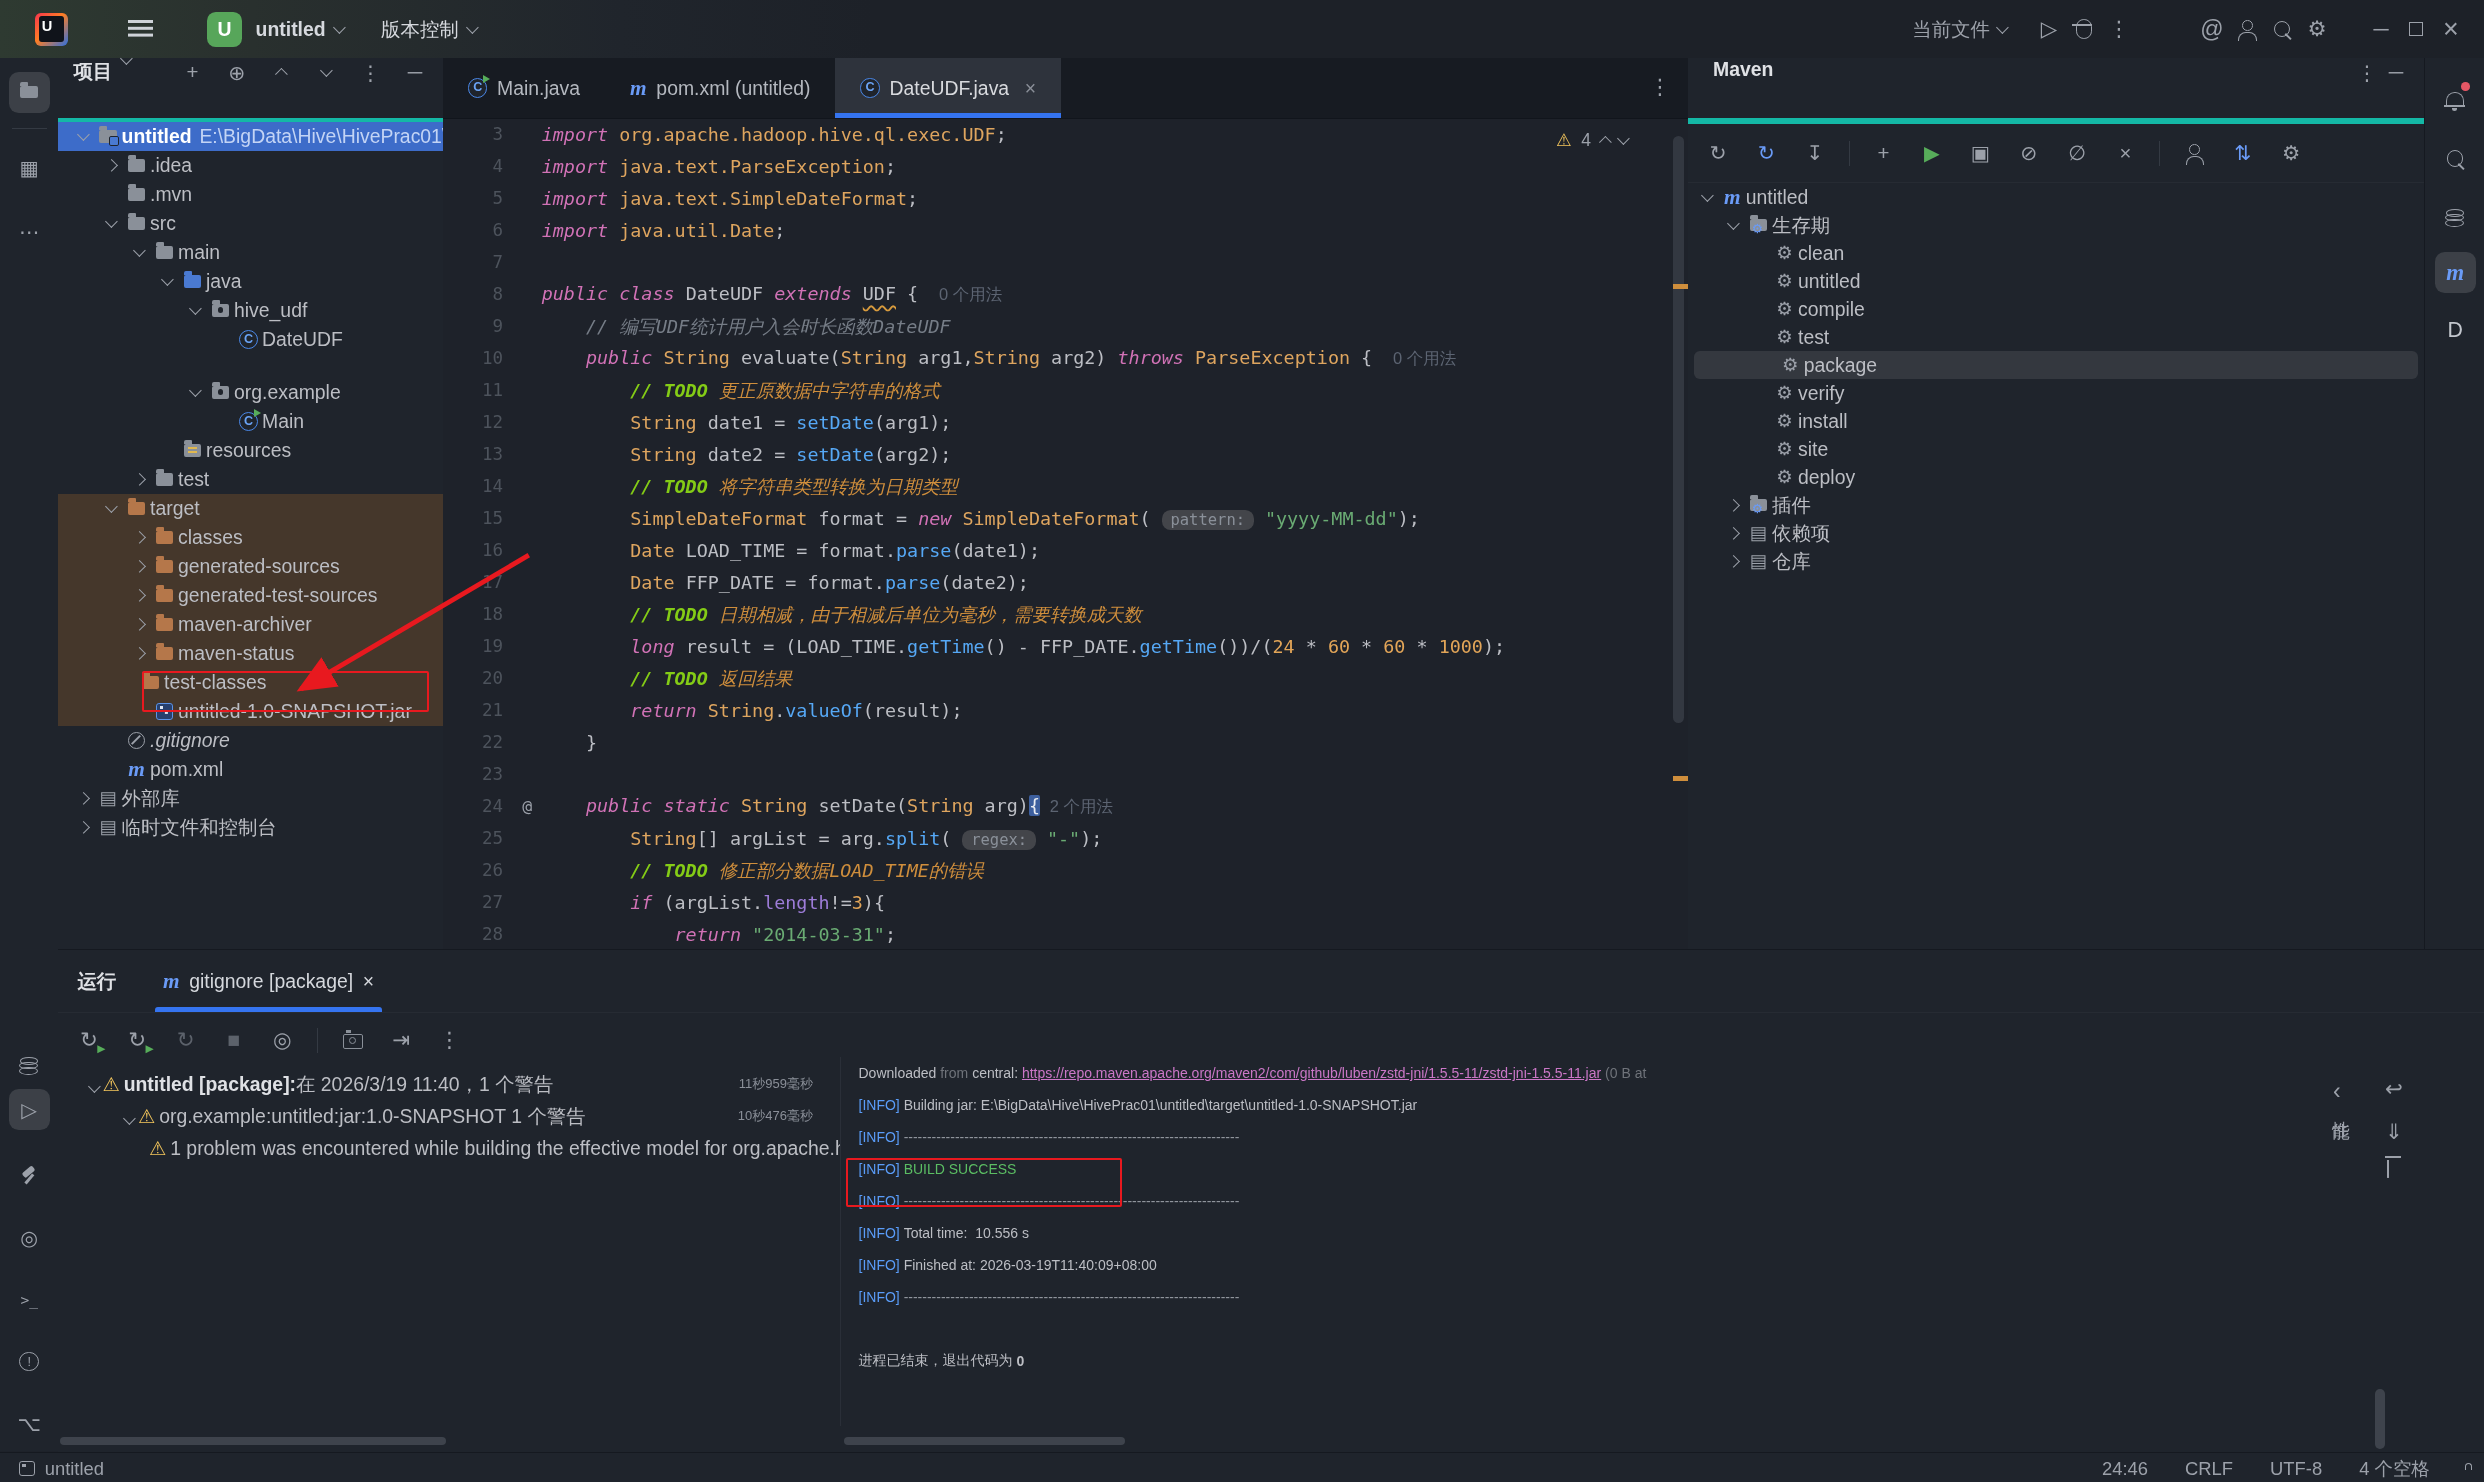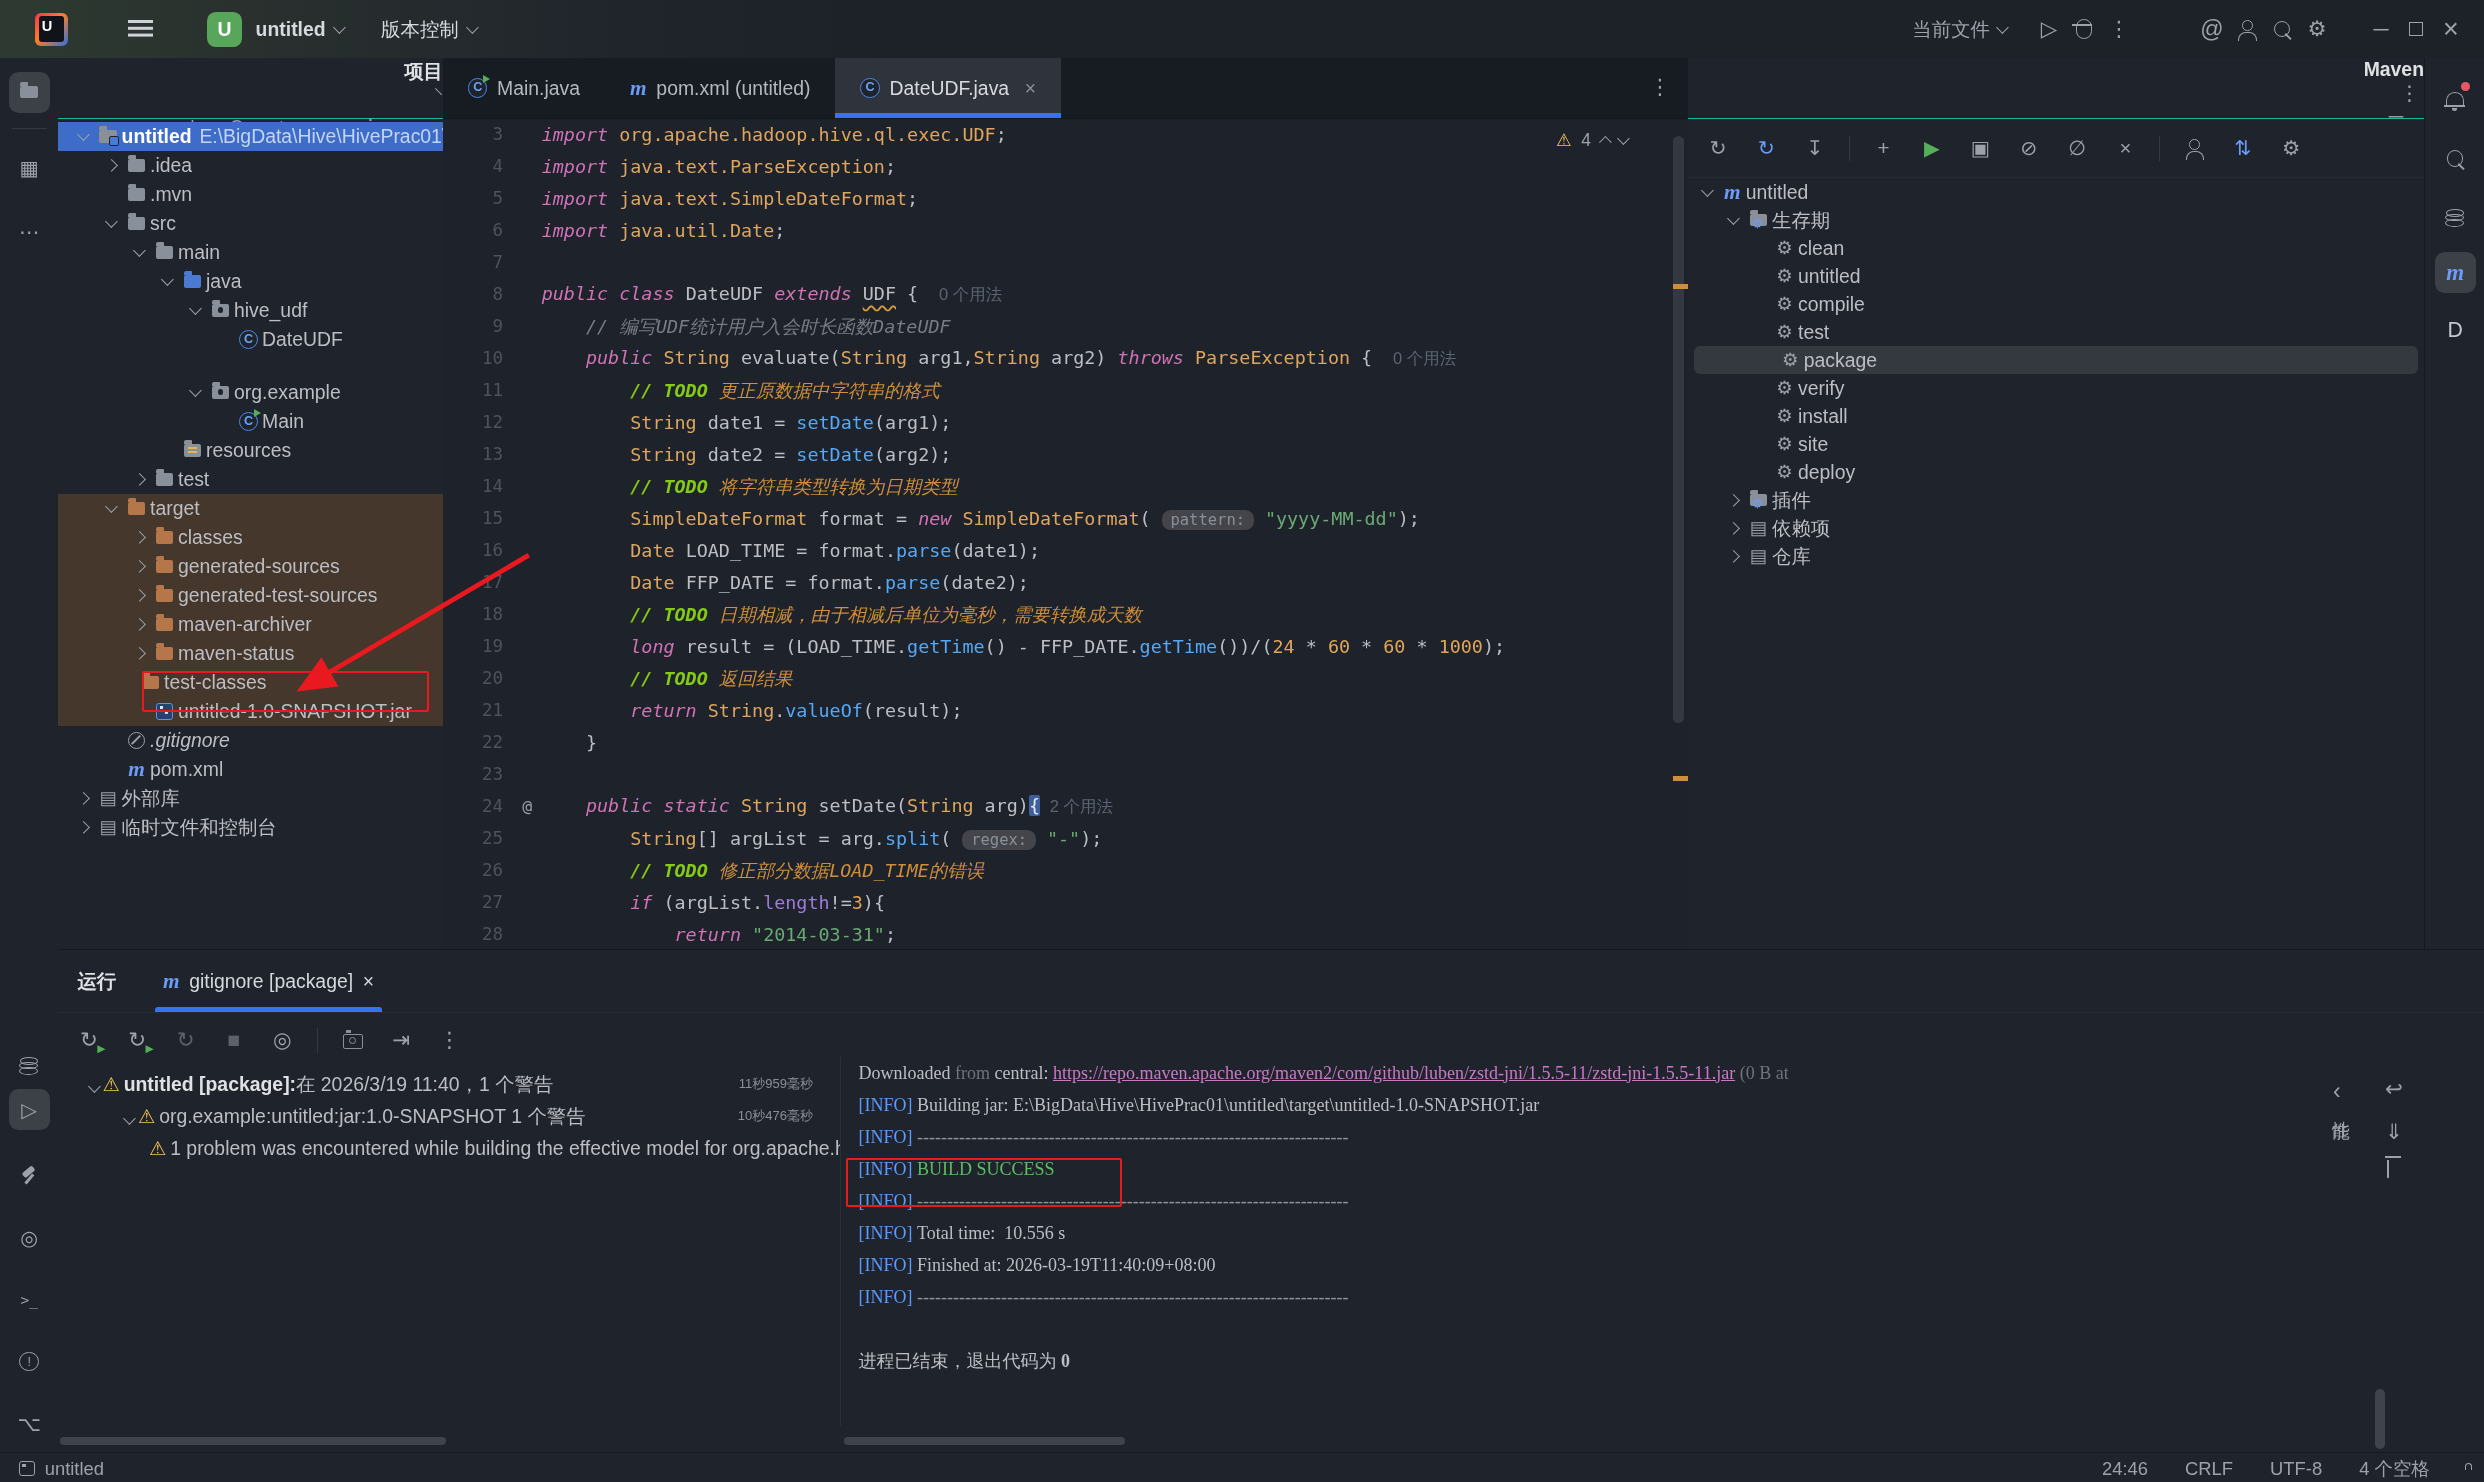--- a/index.html
+++ b/index.html
@@ -58,21 +58,21 @@
   #leftstrip{left:0;top:58px;width:58px;height:1393px;background:#1f242c;border-right:1.9px solid #151920;}
   #rightstrip{left:2424px;top:58px;width:60px;height:1393px;background:#1f242c;border-left:1.9px solid #151920;}
   .strip-icon{position:absolute;left:8.7px;width:41px;height:41px;border-radius:9.7px;display:flex;align-items:center;justify-content:center;color:#9ca1aa;font-size:20.4px;}
   .strip-icon.active{background:#3c4047;}
   .strip-divider{position:absolute;left:11.6px;width:35px;height:1px;background:#343a43;}
   .red-dot{position:absolute;right:5.8px;top:4.9px;width:8.7px;height:8.7px;border-radius:50%;background:#e55765;}
   .m-italic{font-family:"Liberation Serif",serif;font-style:italic;font-weight:bold;color:#6a9bf7;font-size:23px;}
 
   
   #project{left:58px;top:58px;width:385px;height:891px;background:#1f242c;border-right:1.9px solid #151920;}
-  .panel-head{height:60px;display:flex;align-items:flex-end;border-bottom:1px solid #14b8a6;flex-direction:column;}
+  .panel-head{height:60px;display:flex;align-items:flex-start;border-bottom:6px solid #14b8a6;}
   .panel-title{color:#dfe1e5;font-size:19.4px;font-weight:bold;}
   .ph-icon{color:#9ca1aa;font-size:20.4px;display:flex;align-items:center;justify-content:center;width:29px;height:29px;}
   #ptree{position:absolute;left:0;top:64px;width:385px;}
   .trow{position:relative;height:29px;display:flex;align-items:center;white-space:nowrap;overflow:hidden;font-size:19.4px;}
   .trow .chevslot{width:23px;display:flex;justify-content:center;flex:none;}
   .trow .icoslot{width:27px;display:flex;justify-content:center;flex:none;}
   .trow.selected{background:#3d6cc9;color:#fff;}
   .trow.selected .suffix{color:#c3d4f5;}
   .trow.excluded{background:#45372b;}
   .suffix{color:#8a8f98;margin-left:7.8px;}
@@ -155,21 +155,21 @@
   #runtools{height:54px;display:flex;align-items:center;gap:21.3px;padding-left:17.5px;}
   .rt-icon{position:relative;color:#9ca1aa;font-size:21.3px;width:27px;height:27px;display:flex;align-items:center;justify-content:center;}
   .rt-icon .mini{position:absolute;right:-2.9px;bottom:-1px;color:#57ad5a;font-size:10.7px;}
   .rt-icon.dis{color:#5c626b;}
   #runtree{position:absolute;left:0;top:118px;width:782px;height:342px;overflow:hidden;}
   .rrow{position:relative;height:32px;display:flex;align-items:center;font-size:19.4px;white-space:nowrap;}
   .rrow .time{position:absolute;right:27px;color:#8a8f98;font-size:13px;}
   .rrow .b{font-weight:bold;color:#dfe1e5;}
   .warn-tri{color:#f2c55c;font-size:19.4px;margin:0 3.9px;}
   #console{position:absolute;left:782px;top:107px;width:1539px;height:369px;border-left:1.9px solid #2a2f38;
-     font-family:Liberation Serif, serif;font-size:18px;overflow:hidden;}
+     font-family:Liberation Sans, sans-serif;font-size:14px;overflow:hidden;}
   .con-line{height:32px;display:flex;align-items:center;padding-left:17.5px;white-space:pre;}
   .t{color:#bcbec4;}
   .dim{color:#6f737a;}
   .info{color:#5a9cf8;}
   .dash{color:#8f949c;}
   .ok{color:#5bbd63;}
   .url{color:#cb77c7;text-decoration:underline;}
   .conb{font-weight:bold;}
   .vtext{writing-mode:vertical-rl;color:#9ca1aa;font-size:17.5px;letter-spacing:1.9px;}
 

